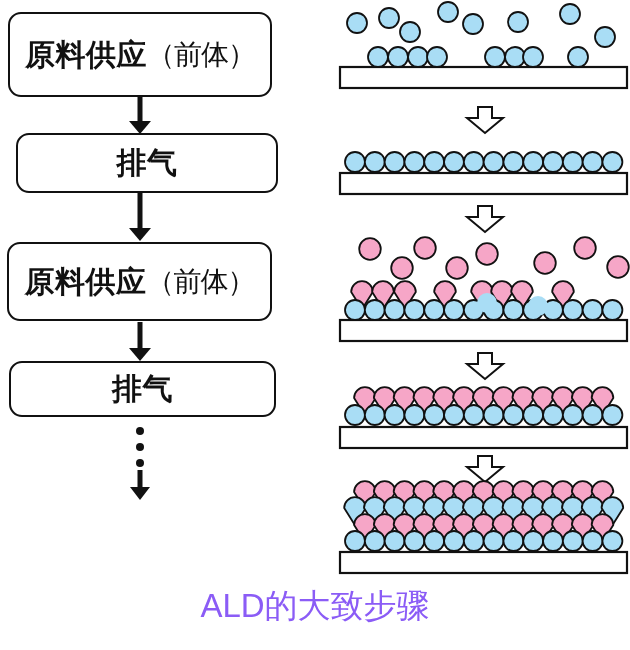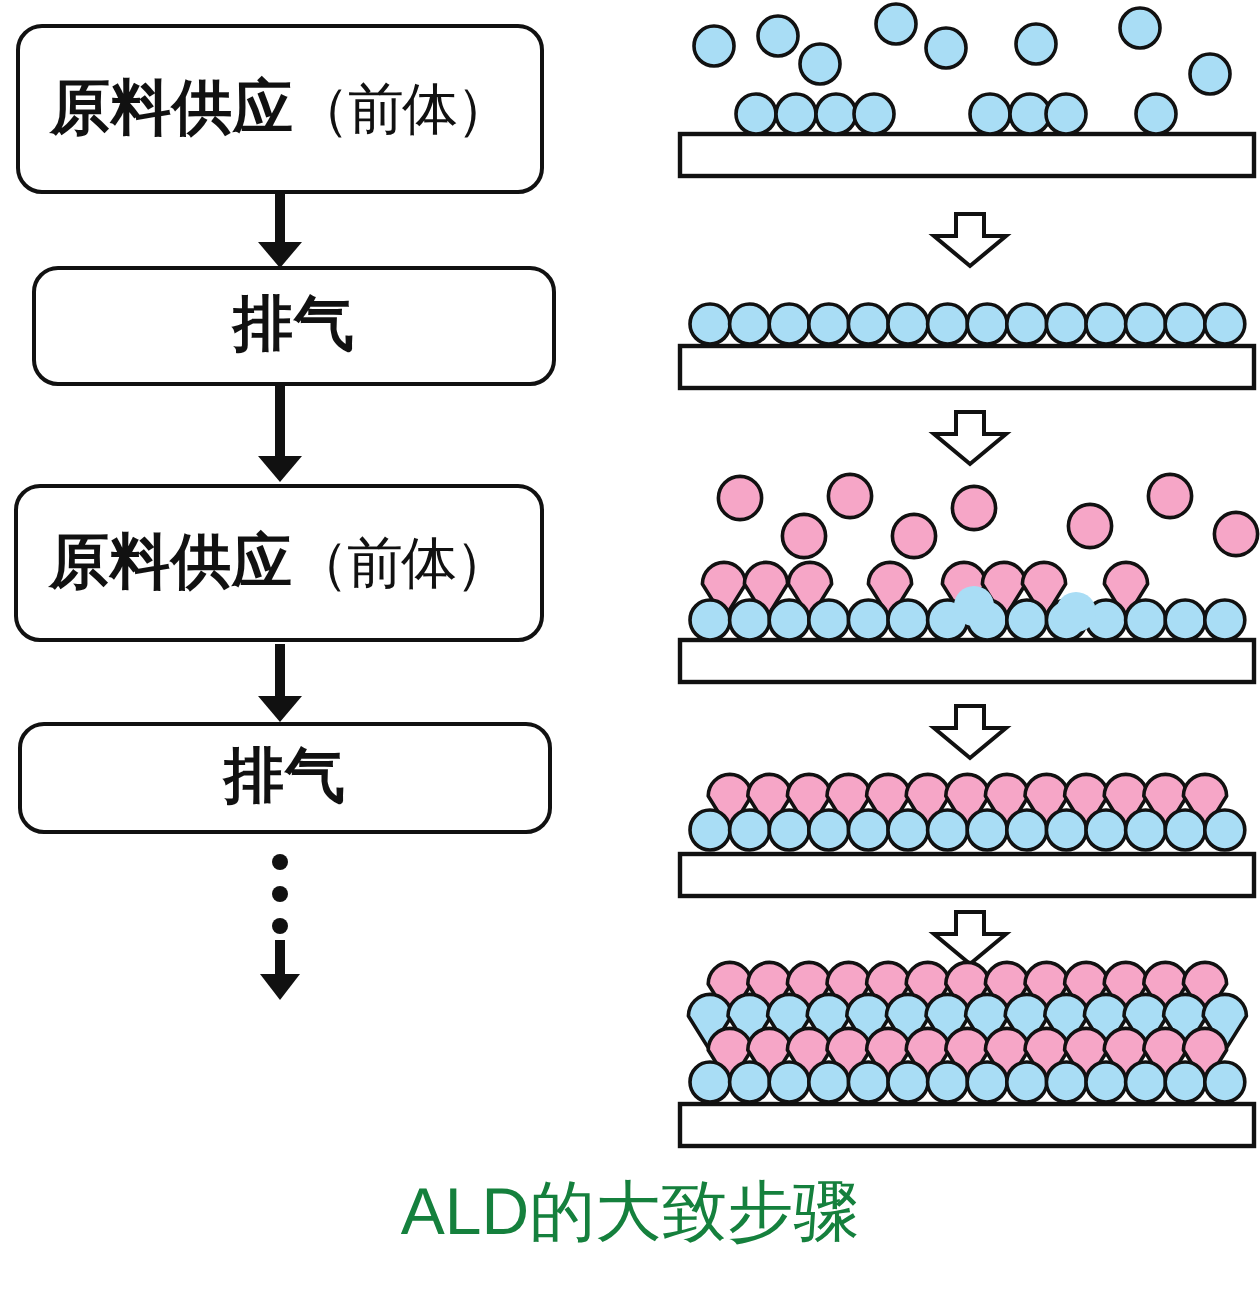--- a/index.html
+++ b/index.html
@@ -16,21 +16,21 @@
   .fc-box .t-bold{font-weight:700;font-size:30px;letter-spacing:0.5px;}
   .fc-box .t-normal{font-weight:400;font-size:28px;letter-spacing:-1px;}
   #fc-box-1{left:8px;top:12px;width:264px;height:85px;}
   #fc-box-2{left:16px;top:133px;width:262px;height:60px;}
   #fc-box-3{left:7px;top:242px;width:265px;height:79px;}
   #fc-box-4{left:9px;top:361px;width:267px;height:56px;}
   #fc-box-5{left:3px;top:500px;width:264px;height:58px;}
   #gfx{position:absolute;left:0;top:0;width:630px;height:650px;}
   .caption{
     position:absolute;left:150px;top:584px;width:330px;
-    text-align:center;font-size:33px;font-weight:400;color:#15803d;
+    text-align:center;font-size:33px;font-weight:400;color:#8b5cf6;
   }
 </style>
 </head>
 <body>
 
 <div class="canvas">
 
   <svg id="gfx" viewBox="0 0 630 650">
       <rect x="137.5" y="97" width="5" height="24" fill="#111111"></rect>
       <polygon points="129,121 151,121 140,134" fill="#111111"></polygon>

